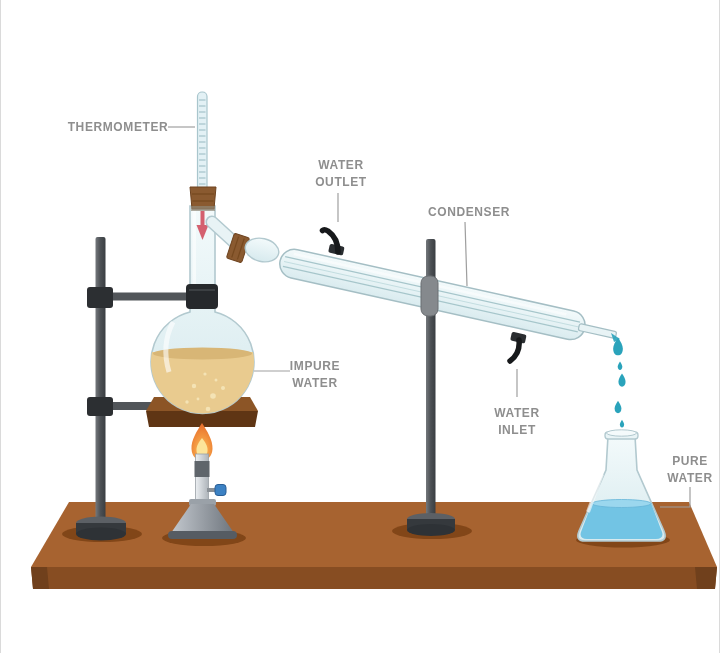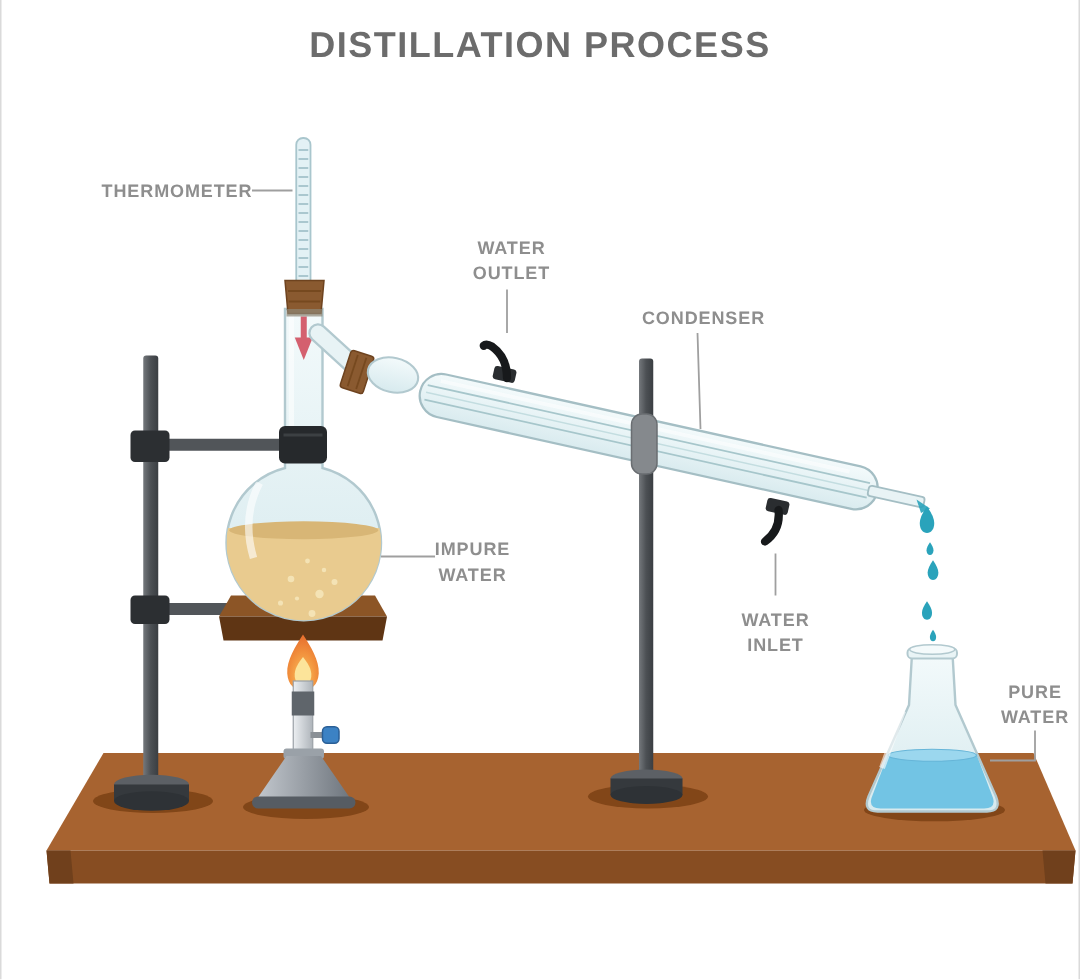--- a/index.html
+++ b/index.html
@@ -221,14 +221,13 @@
       <text class="lbl" x="516" y="417" text-anchor="middle">WATER</text>
       <text class="lbl" x="516" y="434" text-anchor="middle">INLET</text>
       <line class="conn" x1="516" y1="369" x2="516" y2="397"></line>
 
       <text class="lbl" x="689" y="465" text-anchor="middle">PURE</text>
       <text class="lbl" x="689" y="482" text-anchor="middle">WATER</text>
       <path class="conn" d="M689,487 L689,507 L659,507"></path>
     </g>
   </svg>
 
-  <div class="title">DISTILLATION PROCESS</div>
 </div>
 
 </body></html>

